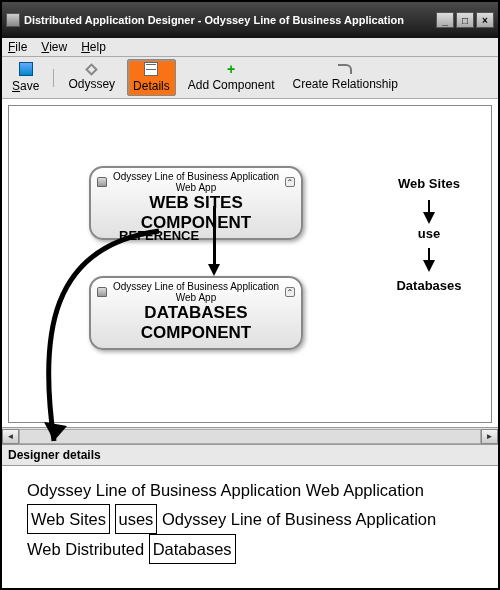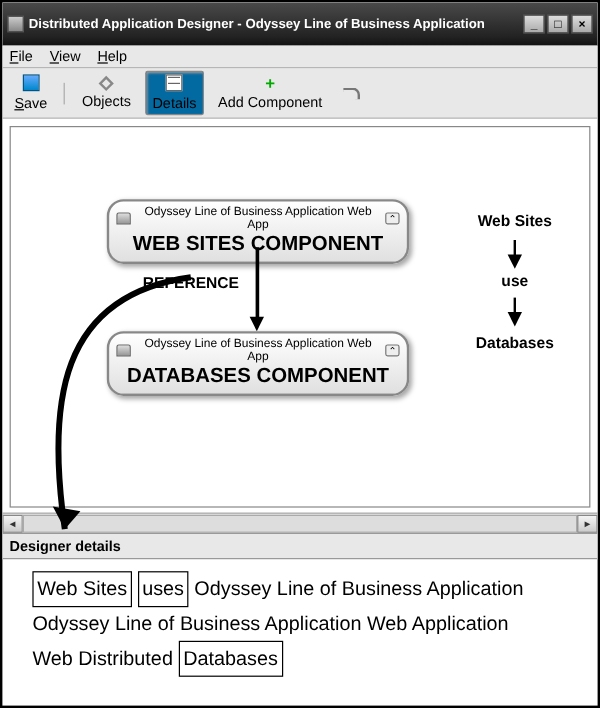--- a/index.html
+++ b/index.html
@@ -59,38 +59,38 @@
     font-size:12px;
   }
   .tool-btn {
     display:flex; align-items:center; gap:3px;
     border:1px solid transparent;
     padding:2px 5px;
     cursor:pointer;
     border-radius:2px;
     flex-direction:column;
   }
-  .tool-btn.active { border:1px solid #888; background:#0369a1; box-shadow: inset 1px 1px 2px #999; }
+  .tool-btn.active { border:1px solid #888; background:#f97316; box-shadow: inset 1px 1px 2px #999; }
   .tool-sep { width:1px; height:18px; background:#aaa; margin:0 2px; }
   .tool-icon { width:14px; height:14px; display:inline-block; }
   .icon-save { background:linear-gradient(#6af,#08c); border:1px solid #058; }
   .icon-objects { border:2px solid #888; transform:rotate(45deg); width:9px; height:9px; }
   .icon-details { border:1px solid #666; background:#fff; }
   .icon-details::before { content:""; display:block; margin:1px; border-top:1px solid #666; border-bottom:1px solid #666; height:4px; }
   .icon-add { color:#0a0; font-weight:bold; font-size:14px; width:auto; height:auto; line-height:12px;}
   .icon-rel { width:14px; height:10px; border-top:2px solid #777; border-right:2px solid #777; border-radius:0 6px 0 0;}
   .canvas-wrap { position:relative; height:328px; background:#fff; }
   .canvas-inner {
     position:absolute; top:6px; left:6px; right:6px; bottom:4px;
     border:1px solid #888;
     background:#fff;
   }
   .comp-box {
     position:absolute;
-    width:252px;
+    width:214px;
     border-radius:14px;
     background:linear-gradient(#fff,#e0e0e0);
     border:2px solid #888;
     box-shadow:2px 2px 4px rgba(0,0,0,0.35);
     padding:3px 6px 5px 6px;
     text-align:center;
   }
   .comp-sub {
     font-size:10px;
     display:flex; align-items:center; gap:3px; justify-content:center;
@@ -175,32 +175,33 @@
 </div>
 
 <div class="toolbar">
   <div class="tool-btn">
     <span class="tool-icon icon-save"></span>
     <span><span style="text-decoration:underline">S</span>ave</span>
   </div>
   <div class="tool-sep"></div>
   <div class="tool-btn">
     <span class="tool-icon icon-objects"></span>
-    <span>Objects</span>
+    <span>Odyssey</span>
   </div>
   <div class="tool-btn active">
     <span class="tool-icon icon-details"></span>
     <span>Details</span>
   </div>
   <div class="tool-btn">
     <span class="tool-icon icon-add">+</span>
     <span>Add Component</span>
   </div>
   <div class="tool-btn">
     <span class="tool-icon icon-rel"></span>
+    <span>Create Relationship</span>
   </div>
 </div>
 
 <div class="canvas-wrap">
   <div class="canvas-inner">
 
     <div class="comp-box" style="left:80px; top:60px;">
       <div class="comp-sub">
         <span class="comp-icon"></span>
         <span>Odyssey Line of Business Application Web App</span>
@@ -241,24 +242,24 @@
 <div class="scroll-h">
   <div class="sb-btn">◄</div>
   <div class="sb-track"></div>
   <div class="sb-btn">►</div>
 </div>
 
 <div class="details-header">Designer details</div>
 
 <div class="details-body">
   <div>
+    <span>Odyssey Line of Business Application Web Application</span>
+  </div>
+  <div>
     <span class="boxed">Web Sites</span>
     <span class="boxed">uses</span>
     <span>Odyssey Line of Business Application</span>
   </div>
   <div>
-    <span>Odyssey Line of Business Application Web Application</span>
-  </div>
-  <div>
     <span>Web Distributed</span>
     <span class="boxed">Databases</span>
   </div>
 </div>
 
 </body></html>

